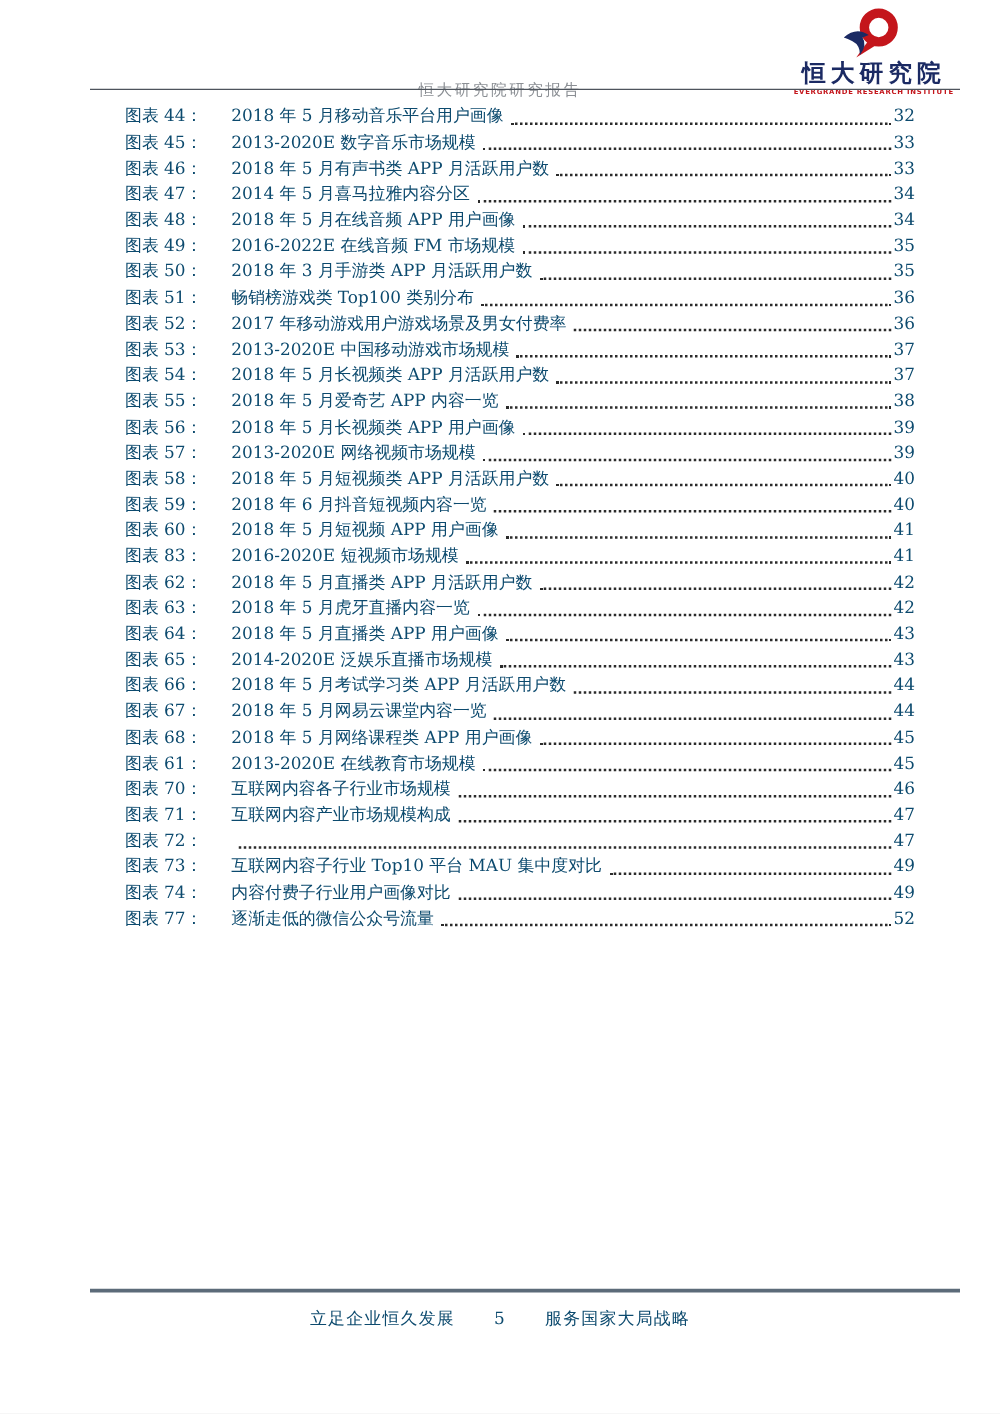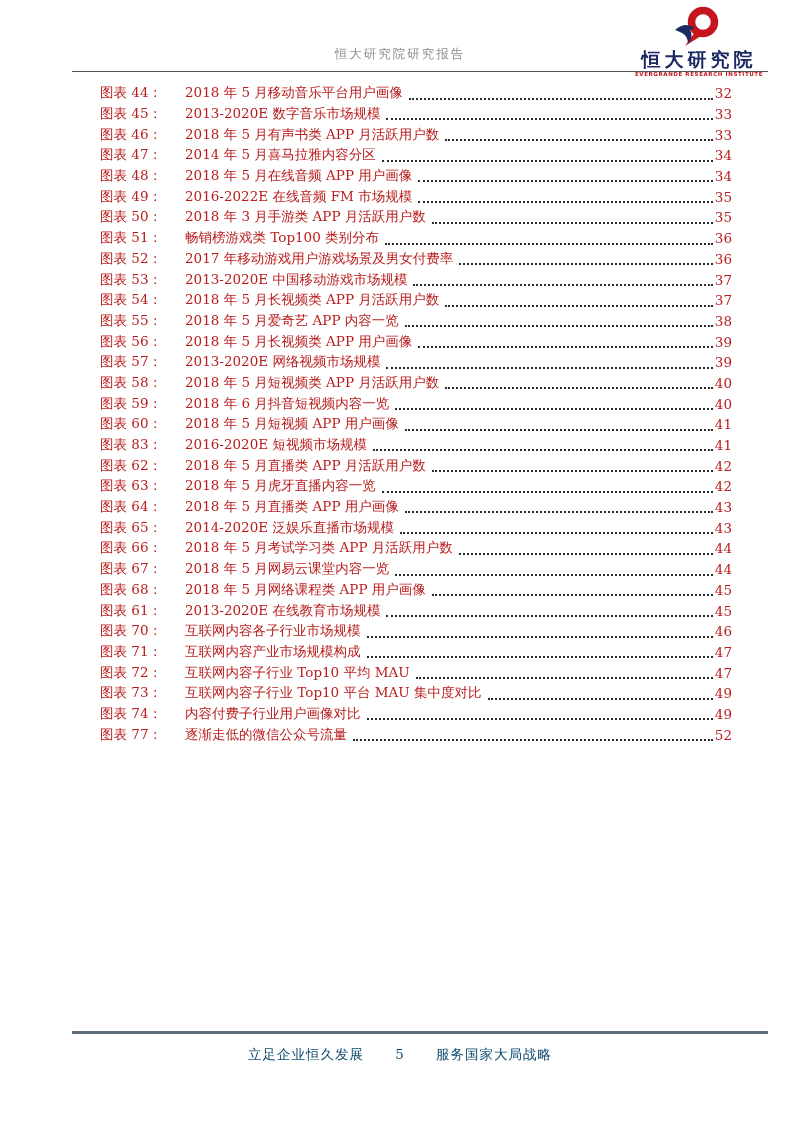--- a/index.html
+++ b/index.html
@@ -11,21 +11,21 @@
     width: 800px;
     height: 1131px;
     margin: 0 auto;
     background: #ffffff;
     overflow: hidden;
   }
 
   
   .header-report-label {
     position: absolute;
-    top: 46px;
+    top: 64px;
     left: 0;
     width: 100%;
     text-align: center;
     font-size: 12.5px;
     letter-spacing: 2px;
     color: #8b8f94;
   }
 
   .header-rule {
     position: absolute;
@@ -71,21 +71,21 @@
     position: absolute;
     top: 83px;
     left: 100px;
     width: 632px;
   }
   .toc-row {
     display: flex;
     align-items: center;
     height: 20.7px;
     font-size: 13.5px;
-    color: #b91c1c;
+    color: #0c4a6e;
     white-space: nowrap;
   }
   .toc-figure-label {
     flex: 0 0 85px;
     width: 85px;
   }
   .toc-figure-title {
     flex: 0 0 auto;
   }
   .toc-dots {
@@ -336,21 +336,20 @@
 
   <div class="toc-row">
     <span class="toc-figure-label">图表 71：</span>
     <span class="toc-figure-title">互联网内容产业市场规模构成</span>
     <span class="toc-dots"></span>
     <span class="toc-figure-page">47</span>
   </div>
 
   <div class="toc-row">
     <span class="toc-figure-label">图表 72：</span>
-    <span class="toc-figure-title">互联网内容子行业 Top10 平均 MAU</span>
     <span class="toc-dots"></span>
     <span class="toc-figure-page">47</span>
   </div>
 
   <div class="toc-row">
     <span class="toc-figure-label">图表 73：</span>
     <span class="toc-figure-title">互联网内容子行业 Top10 平台 MAU 集中度对比</span>
     <span class="toc-dots"></span>
     <span class="toc-figure-page">49</span>
   </div>

